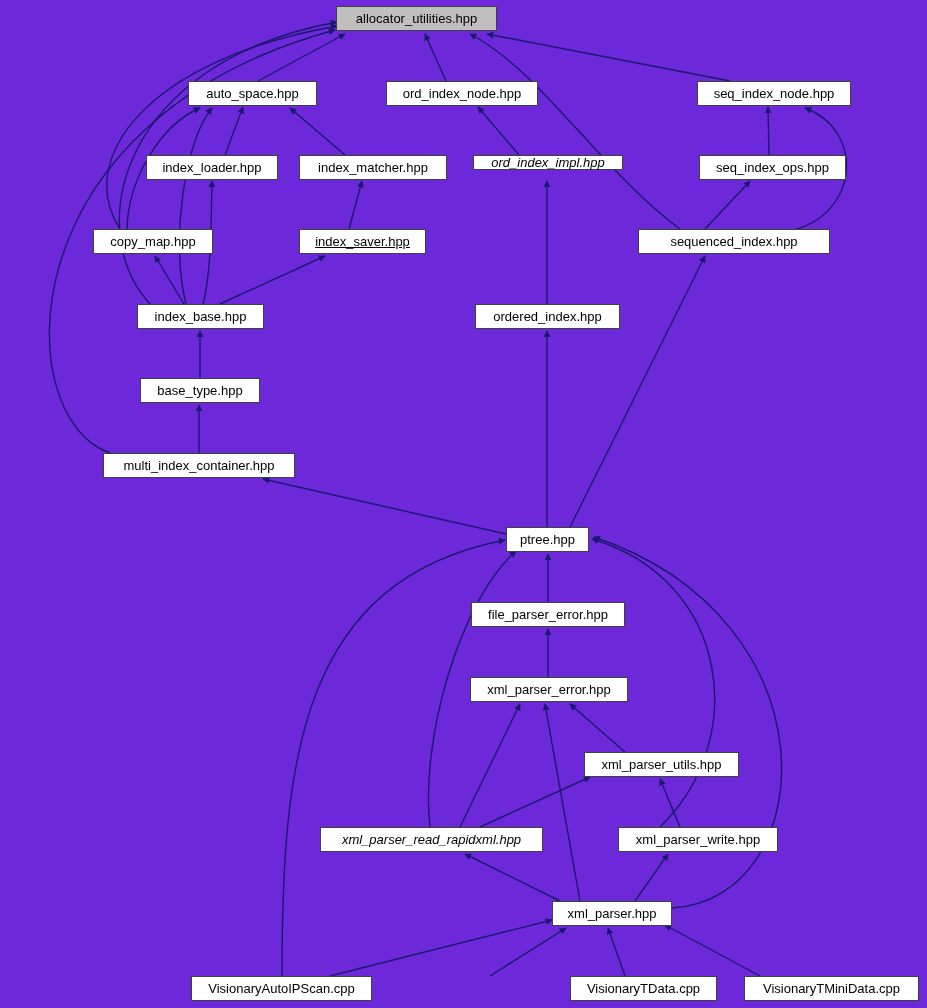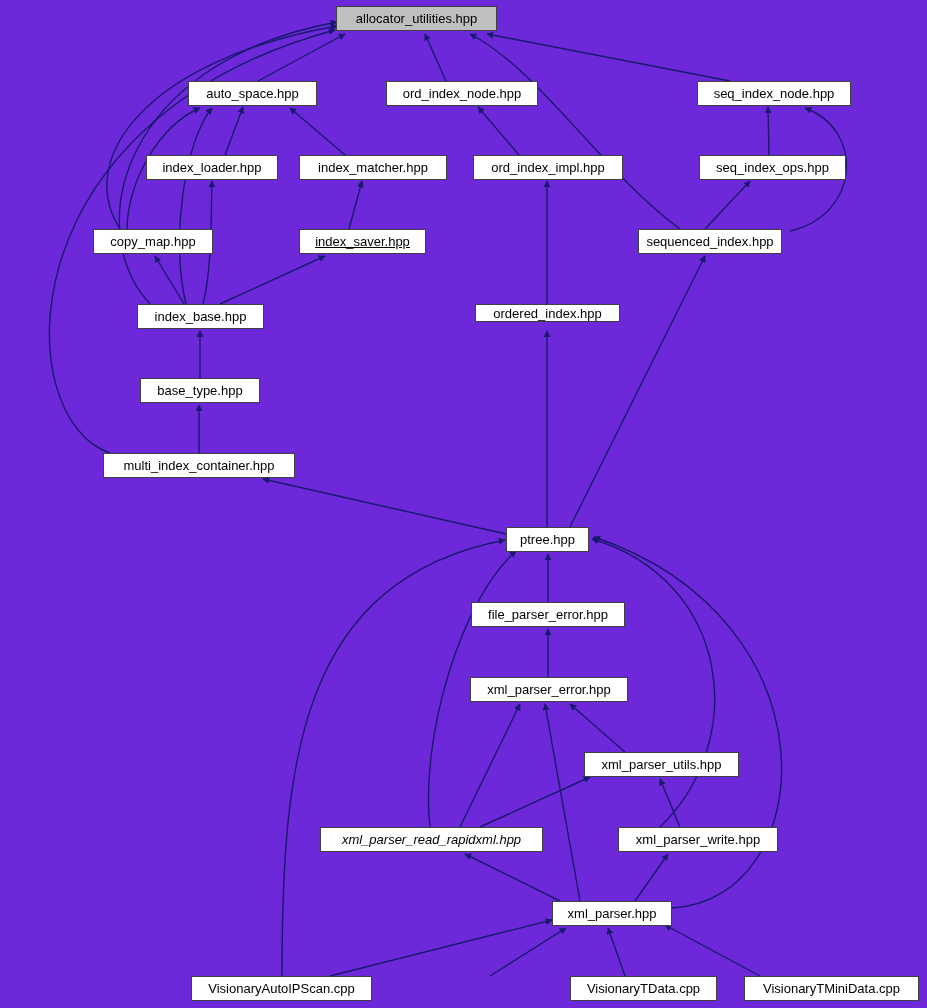--- a/index.html
+++ b/index.html
@@ -114,39 +114,39 @@
       </div>
       <div class="node" style="left: 697px; top: 81px; width: 154px; height: 25px;">
         <span class="node-label">seq_index_node.hpp</span>
       </div>
       <div class="node" style="left: 146px; top: 155px; width: 132px; height: 25px;">
         <span class="node-label">index_loader.hpp</span>
       </div>
       <div class="node" style="left: 299px; top: 155px; width: 148px; height: 25px;">
         <span class="node-label">index_matcher.hpp</span>
       </div>
-      <div class="node" style="left: 473px; top: 155px; width: 150px; height: 25px;">
+      <div class="node" style="left: 473px; top: 155px; width: 150px; height: 15px; font-style: italic;">
         <span class="node-label">ord_index_impl.hpp</span>
       </div>
       <div class="node" style="left: 699px; top: 155px; width: 147px; height: 25px;">
         <span class="node-label">seq_index_ops.hpp</span>
       </div>
       <div class="node" style="left: 93px; top: 229px; width: 120px; height: 25px;">
         <span class="node-label">copy_map.hpp</span>
       </div>
       <div class="node" style="left: 299px; top: 229px; width: 127px; height: 25px; text-decoration: underline;">
         <span class="node-label">index_saver.hpp</span>
       </div>
-      <div class="node" style="left: 638px; top: 229px; width: 144px; height: 25px;">
+      <div class="node" style="left: 638px; top: 229px; width: 192px; height: 25px;">
         <span class="node-label">sequenced_index.hpp</span>
       </div>
       <div class="node" style="left: 137px; top: 304px; width: 127px; height: 25px;">
         <span class="node-label">index_base.hpp</span>
       </div>
-      <div class="node" style="left: 475px; top: 304px; width: 145px; height: 18px;">
+      <div class="node" style="left: 475px; top: 304px; width: 145px; height: 25px;">
         <span class="node-label">ordered_index.hpp</span>
       </div>
       <div class="node" style="left: 140px; top: 378px; width: 120px; height: 25px;">
         <span class="node-label">base_type.hpp</span>
       </div>
       <div class="node" style="left: 103px; top: 453px; width: 192px; height: 25px;">
         <span class="node-label">multi_index_container.hpp</span>
       </div>
       <div class="node" style="left: 506px; top: 527px; width: 83px; height: 25px;">
         <span class="node-label">ptree.hpp</span>

